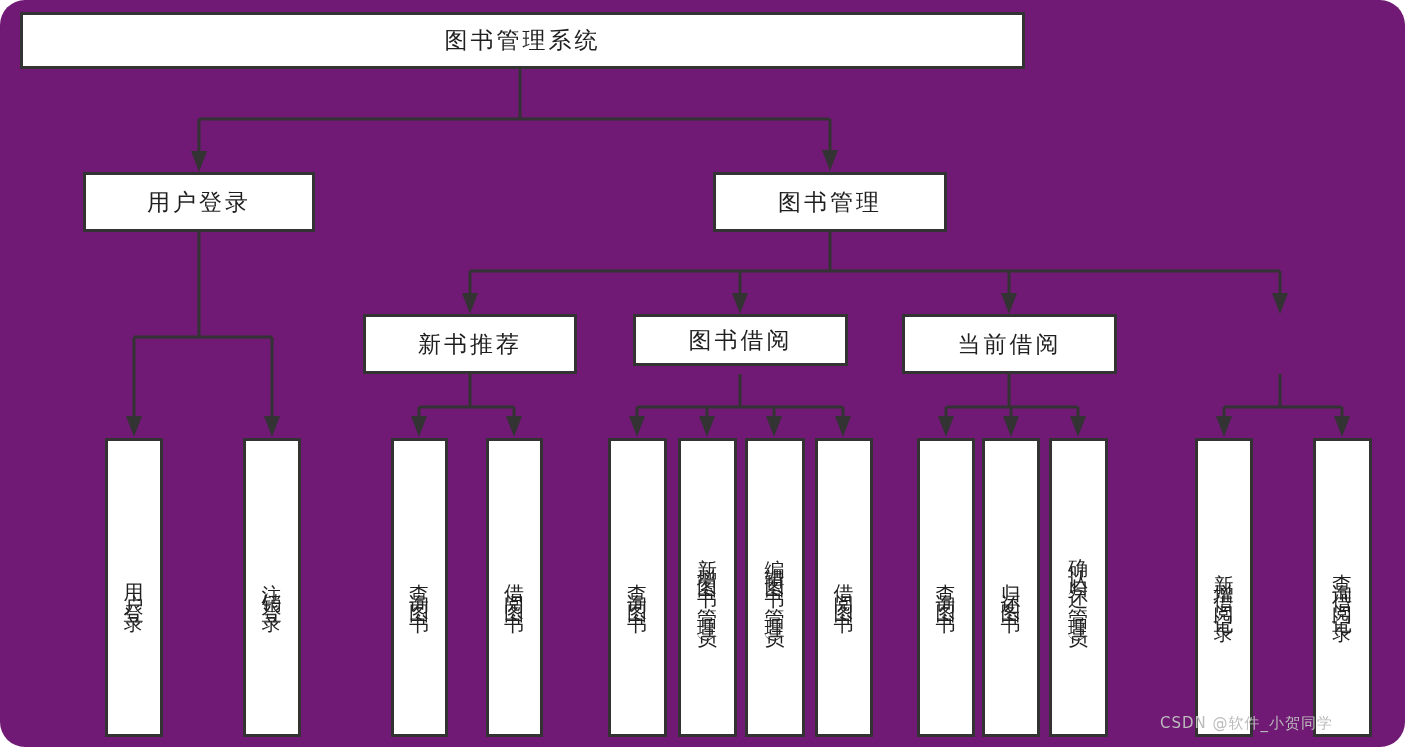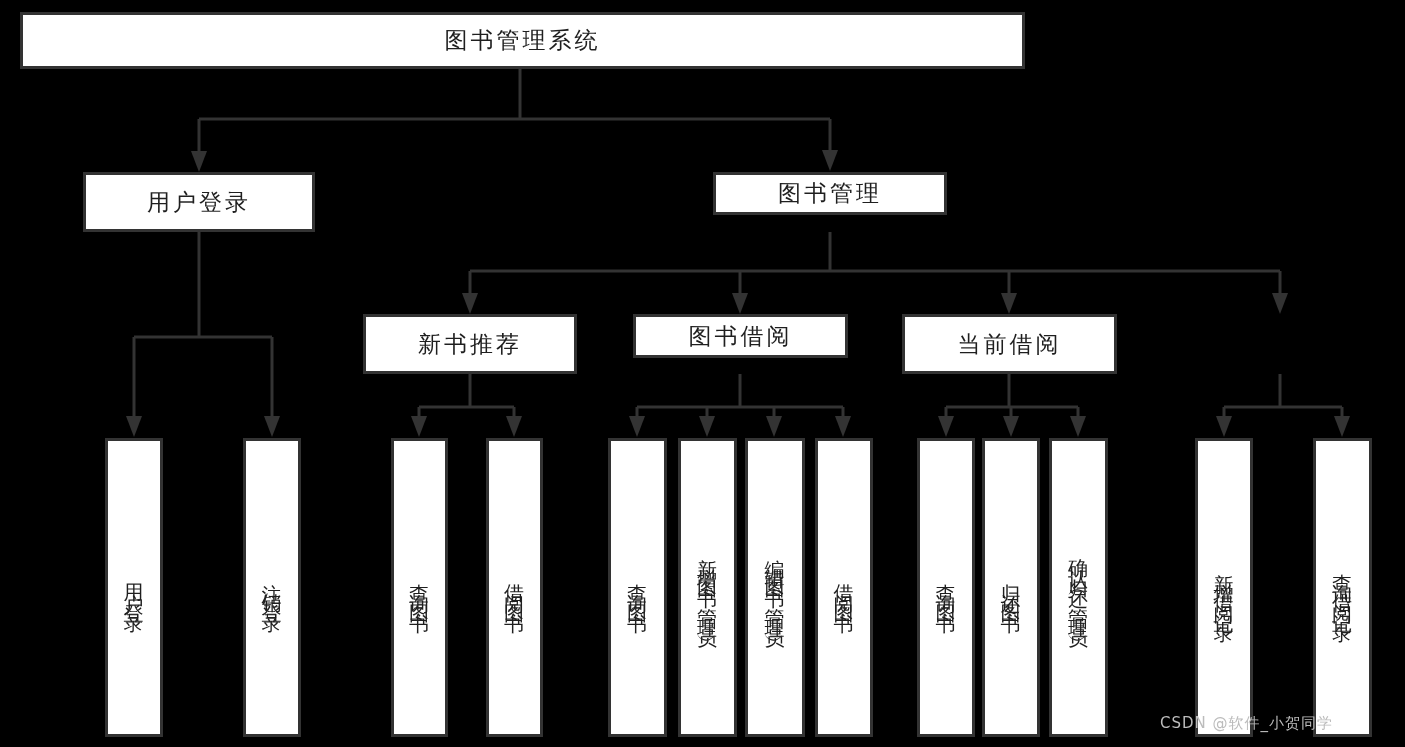--- a/index.html
+++ b/index.html
@@ -1,22 +1,23 @@
 <!DOCTYPE html>
 <html><head>
 <meta charset="utf-8">
 <style>
   html, body { margin: 0; padding: 0; background: #ffffff; }
   .canvas {
     position: relative;
     width: 1405px;
     height: 747px;
-    background: #000000;
+    background: #701a75;
     font-family: "DejaVu Sans", sans-serif;
     overflow: hidden;
+    border-radius: 25px;
   }
   .connectors {
     position: absolute;
     left: 0; top: 0;
     width: 1405px; height: 747px;
   }
   .node {
     position: absolute;
     box-sizing: border-box;
     background: #ffffff;
@@ -114,28 +115,28 @@
     </g>
   </svg>
 
   <div class="node" style="left:20px; top:12px; width:1005px; height:57px;">
     <span class="hlabel">图书管理系统</span>
   </div>
 
   <div class="node" style="left:83px; top:172px; width:232px; height:60px;">
     <span class="hlabel">用户登录</span>
   </div>
-  <div class="node" style="left:713px; top:172px; width:234px; height:43px;justify-content:center;">
+  <div class="node" style="left:713px; top:172px; width:234px; height:60px;justify-content:center;">
     <span class="hlabel">图书管理</span>
   </div>
 
   <div class="node" style="left:363px; top:314px; width:214px; height:60px;align-items:center;">
     <span class="hlabel">新书推荐</span>
   </div>
-  <div class="node" style="left:633px; top:314px; width:215px; height:44px;">
+  <div class="node" style="left:633px; top:314px; width:215px; height:52px;">
     <span class="hlabel">图书借阅</span>
   </div>
   <div class="node" style="left:902px; top:314px; width:215px; height:60px;">
     <span class="hlabel">当前借阅</span>
   </div>
 
   <div class="node" style="left:105px; top:438px; width:58px; height:299px;">
     <span class="vlabel">用户登录</span>
   </div>
   <div class="node" style="left:243px; top:438px; width:58px; height:299px;">

